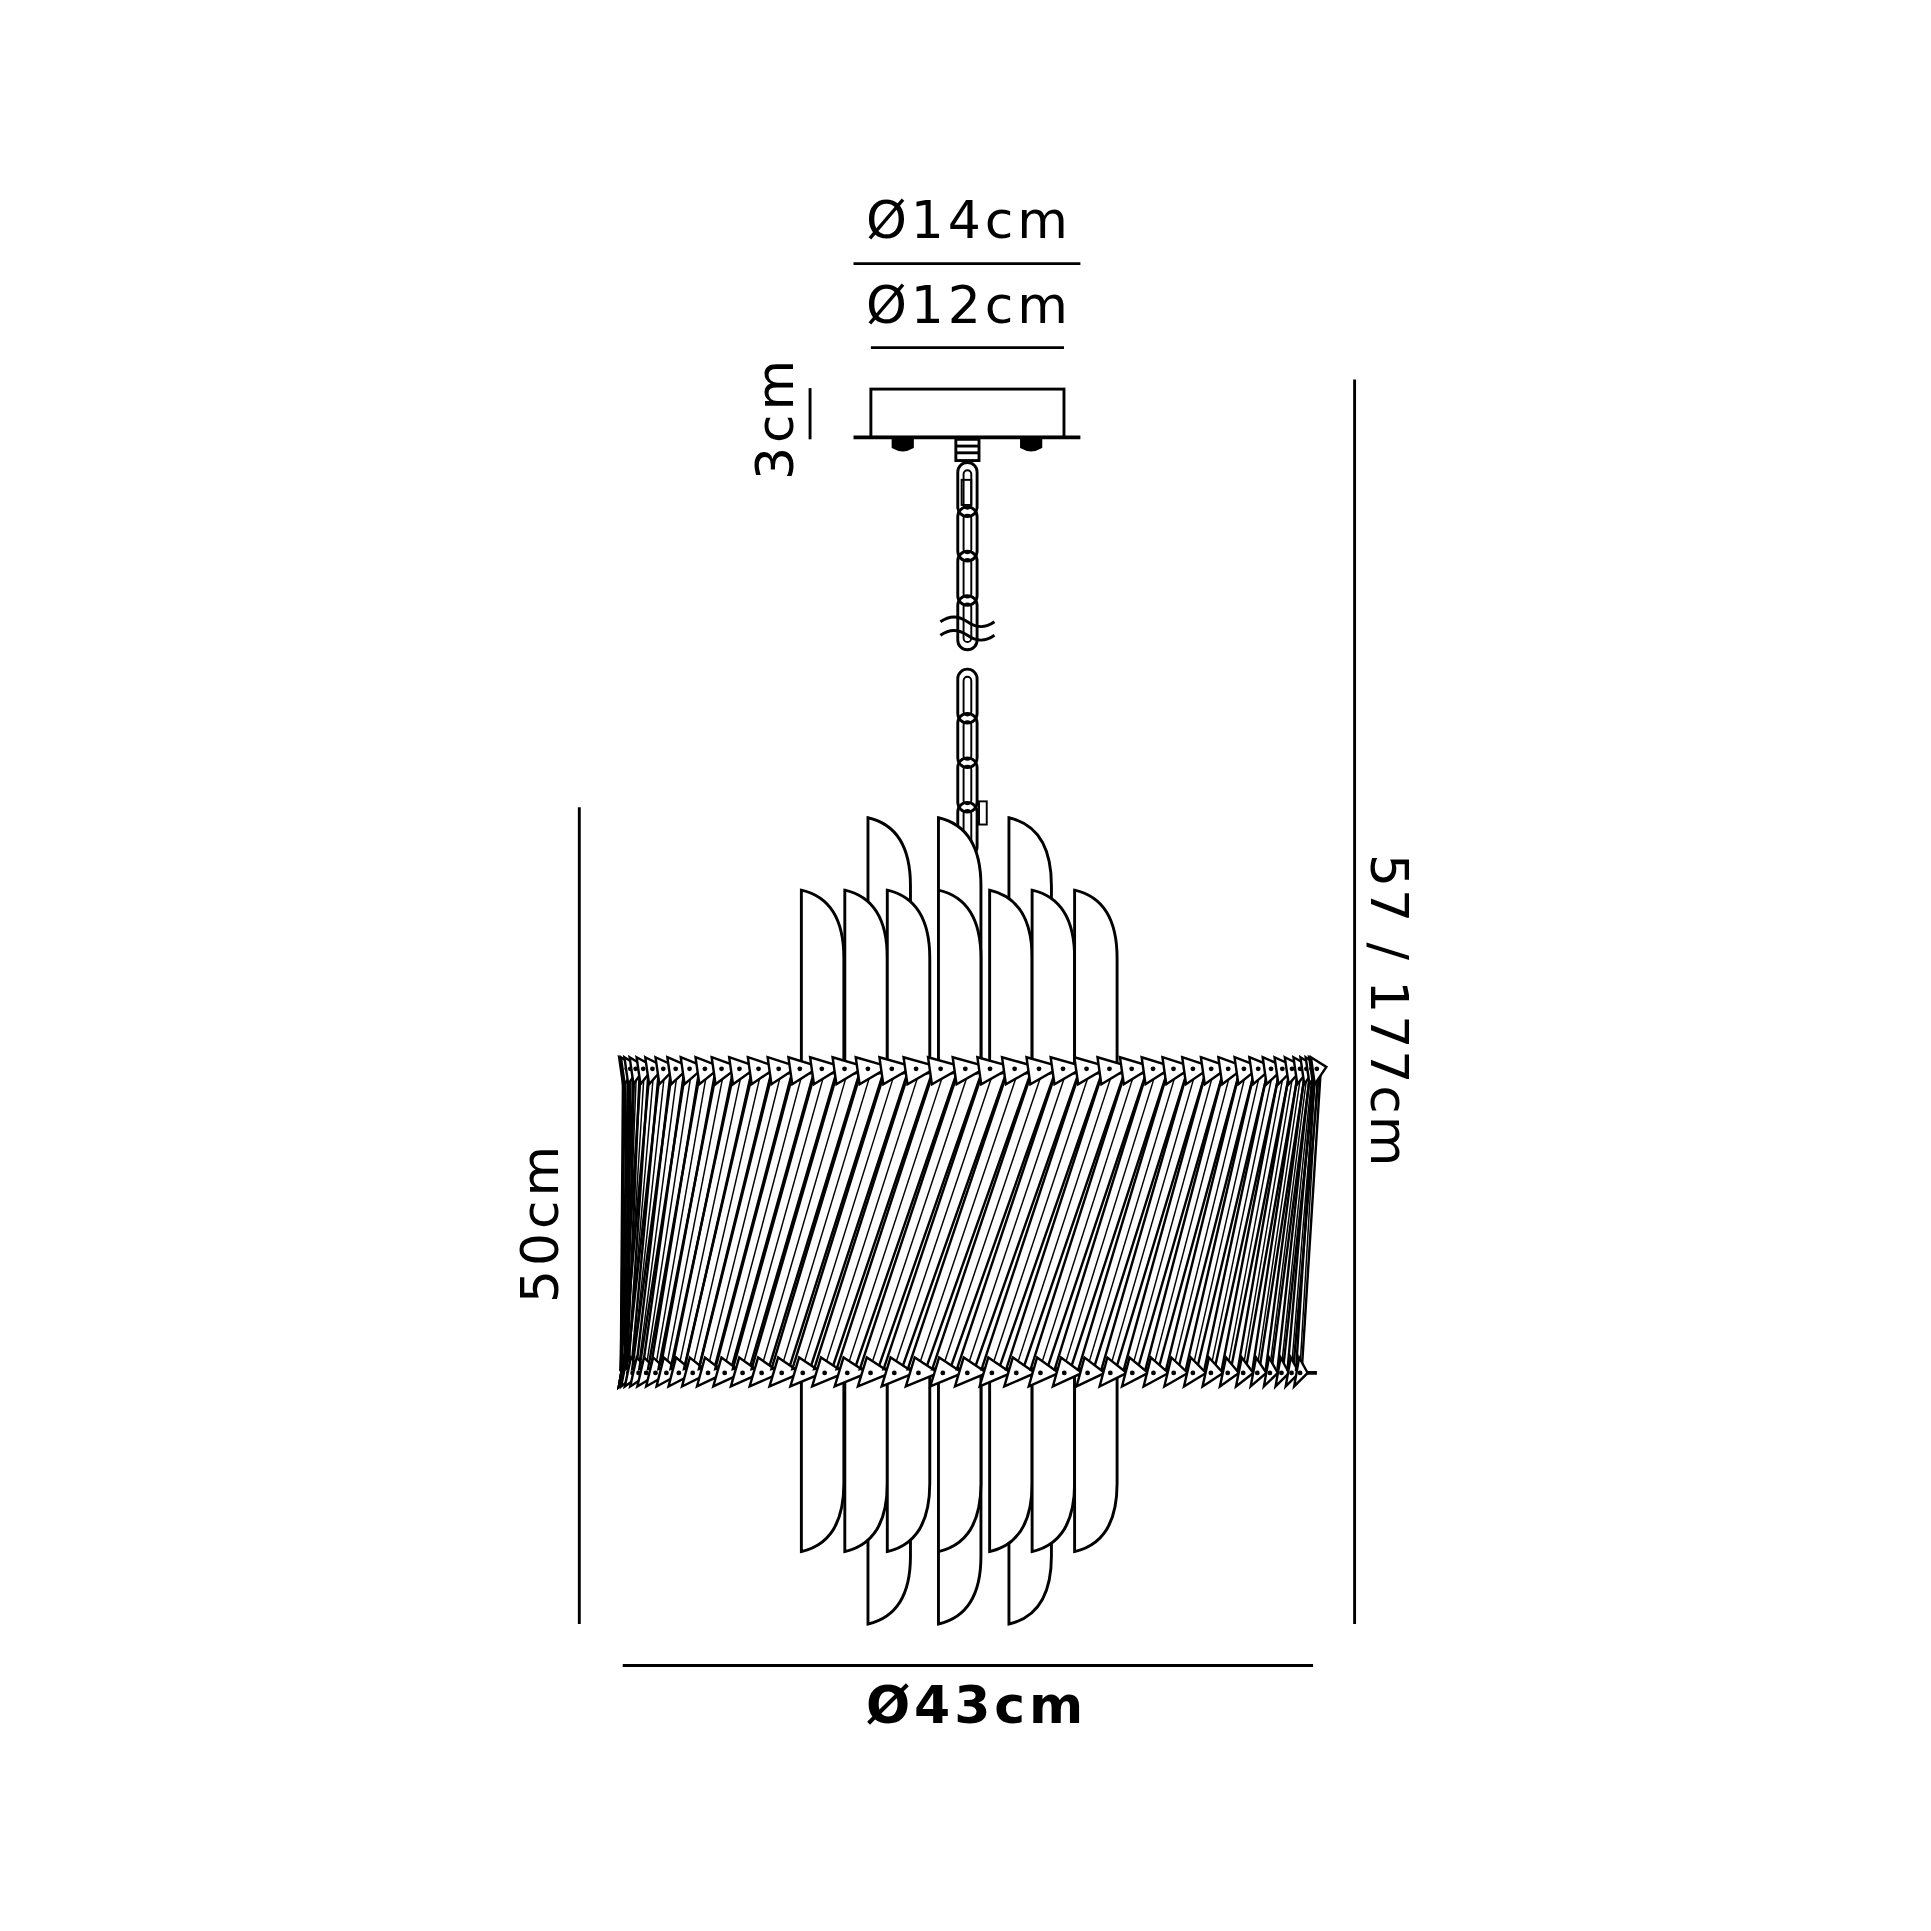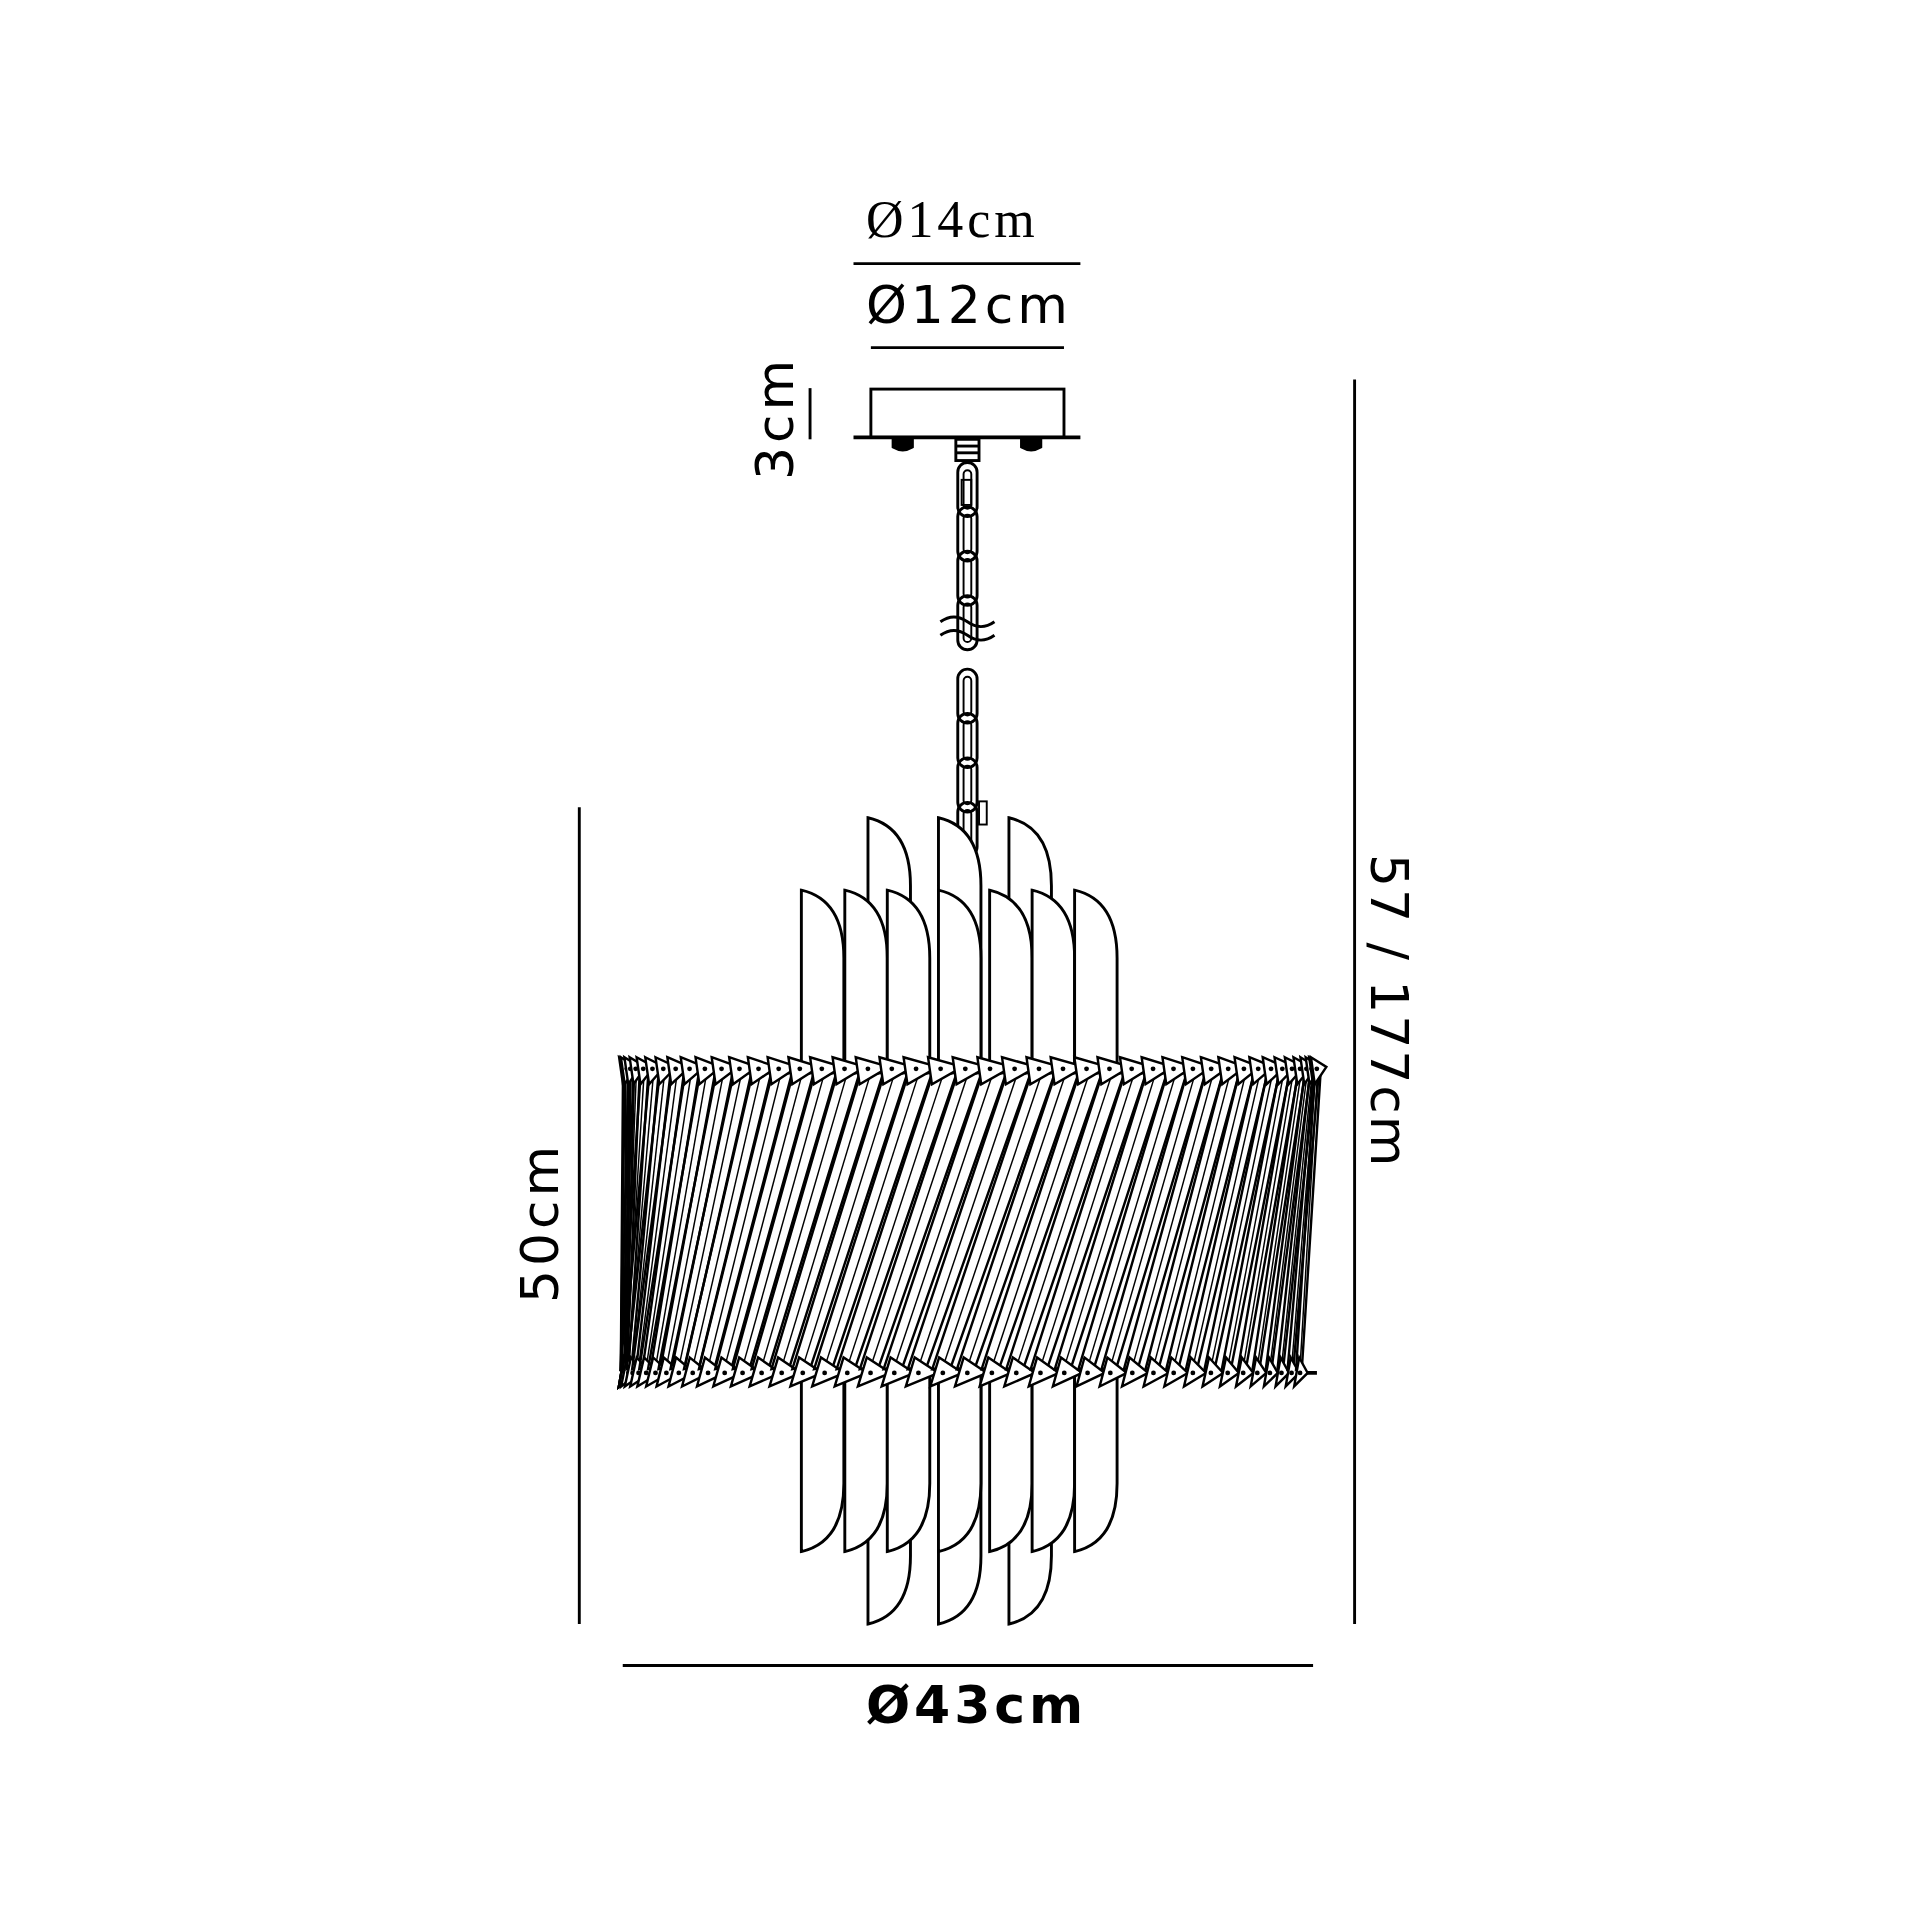--- a/index.html
+++ b/index.html
@@ -351,19 +351,19 @@
         <path d="M1361.7715729980314 1115 L1367.7715729980314 1111 L1348.600470833126 1414 L1342.400470833126 1418 Z" stroke-width="2.5"></path>
         <line x1="1364.4715729980314" y1="1113" x2="1346.500470833126" y2="1416" stroke-width="1.5"></line>
         <path d="M1357.7715729980314 1095 L1373.7715729980314 1105 L1361.7715729980314 1123 Z" fill="#fff" stroke-width="2.5"></path>
         <circle cx="1363.8715729980313" cy="1107" r="2.5" fill="#000" stroke="none"></circle>
         <path d="M1340.400470833126 1436 L1354.400470833126 1422 L1345.600470833126 1406 Z" fill="#fff" stroke-width="2.5"></path>
         <circle cx="1346.500470833126" cy="1422" r="2.5" fill="#000" stroke="none"></circle>
       </g>
   </g>
 </svg>
 
-<div class="dim-text" style="left:866px; top:194px;font-family:Liberation Serif, serif;">Ø14cm</div>
+<div class="dim-text" style="left:866px; top:194px;">Ø14cm</div>
 <div class="dim-text" style="left:866px; top:279px;">Ø12cm</div>
 <div class="dim-text rot-ccw" style="left:749px; top:480px;">3cm</div>
 <div class="dim-text rot-ccw" style="left:514px; top:1303px;">50cm</div>
 <div class="dim-text rot-cw" style="left:1415px; top:854px; letter-spacing:1.9px;">57 / 177cm</div>
 <div class="dim-text" style="left:866px; top:1679px;font-weight:bold;">Ø43cm</div>
 
 
 </body></html>

